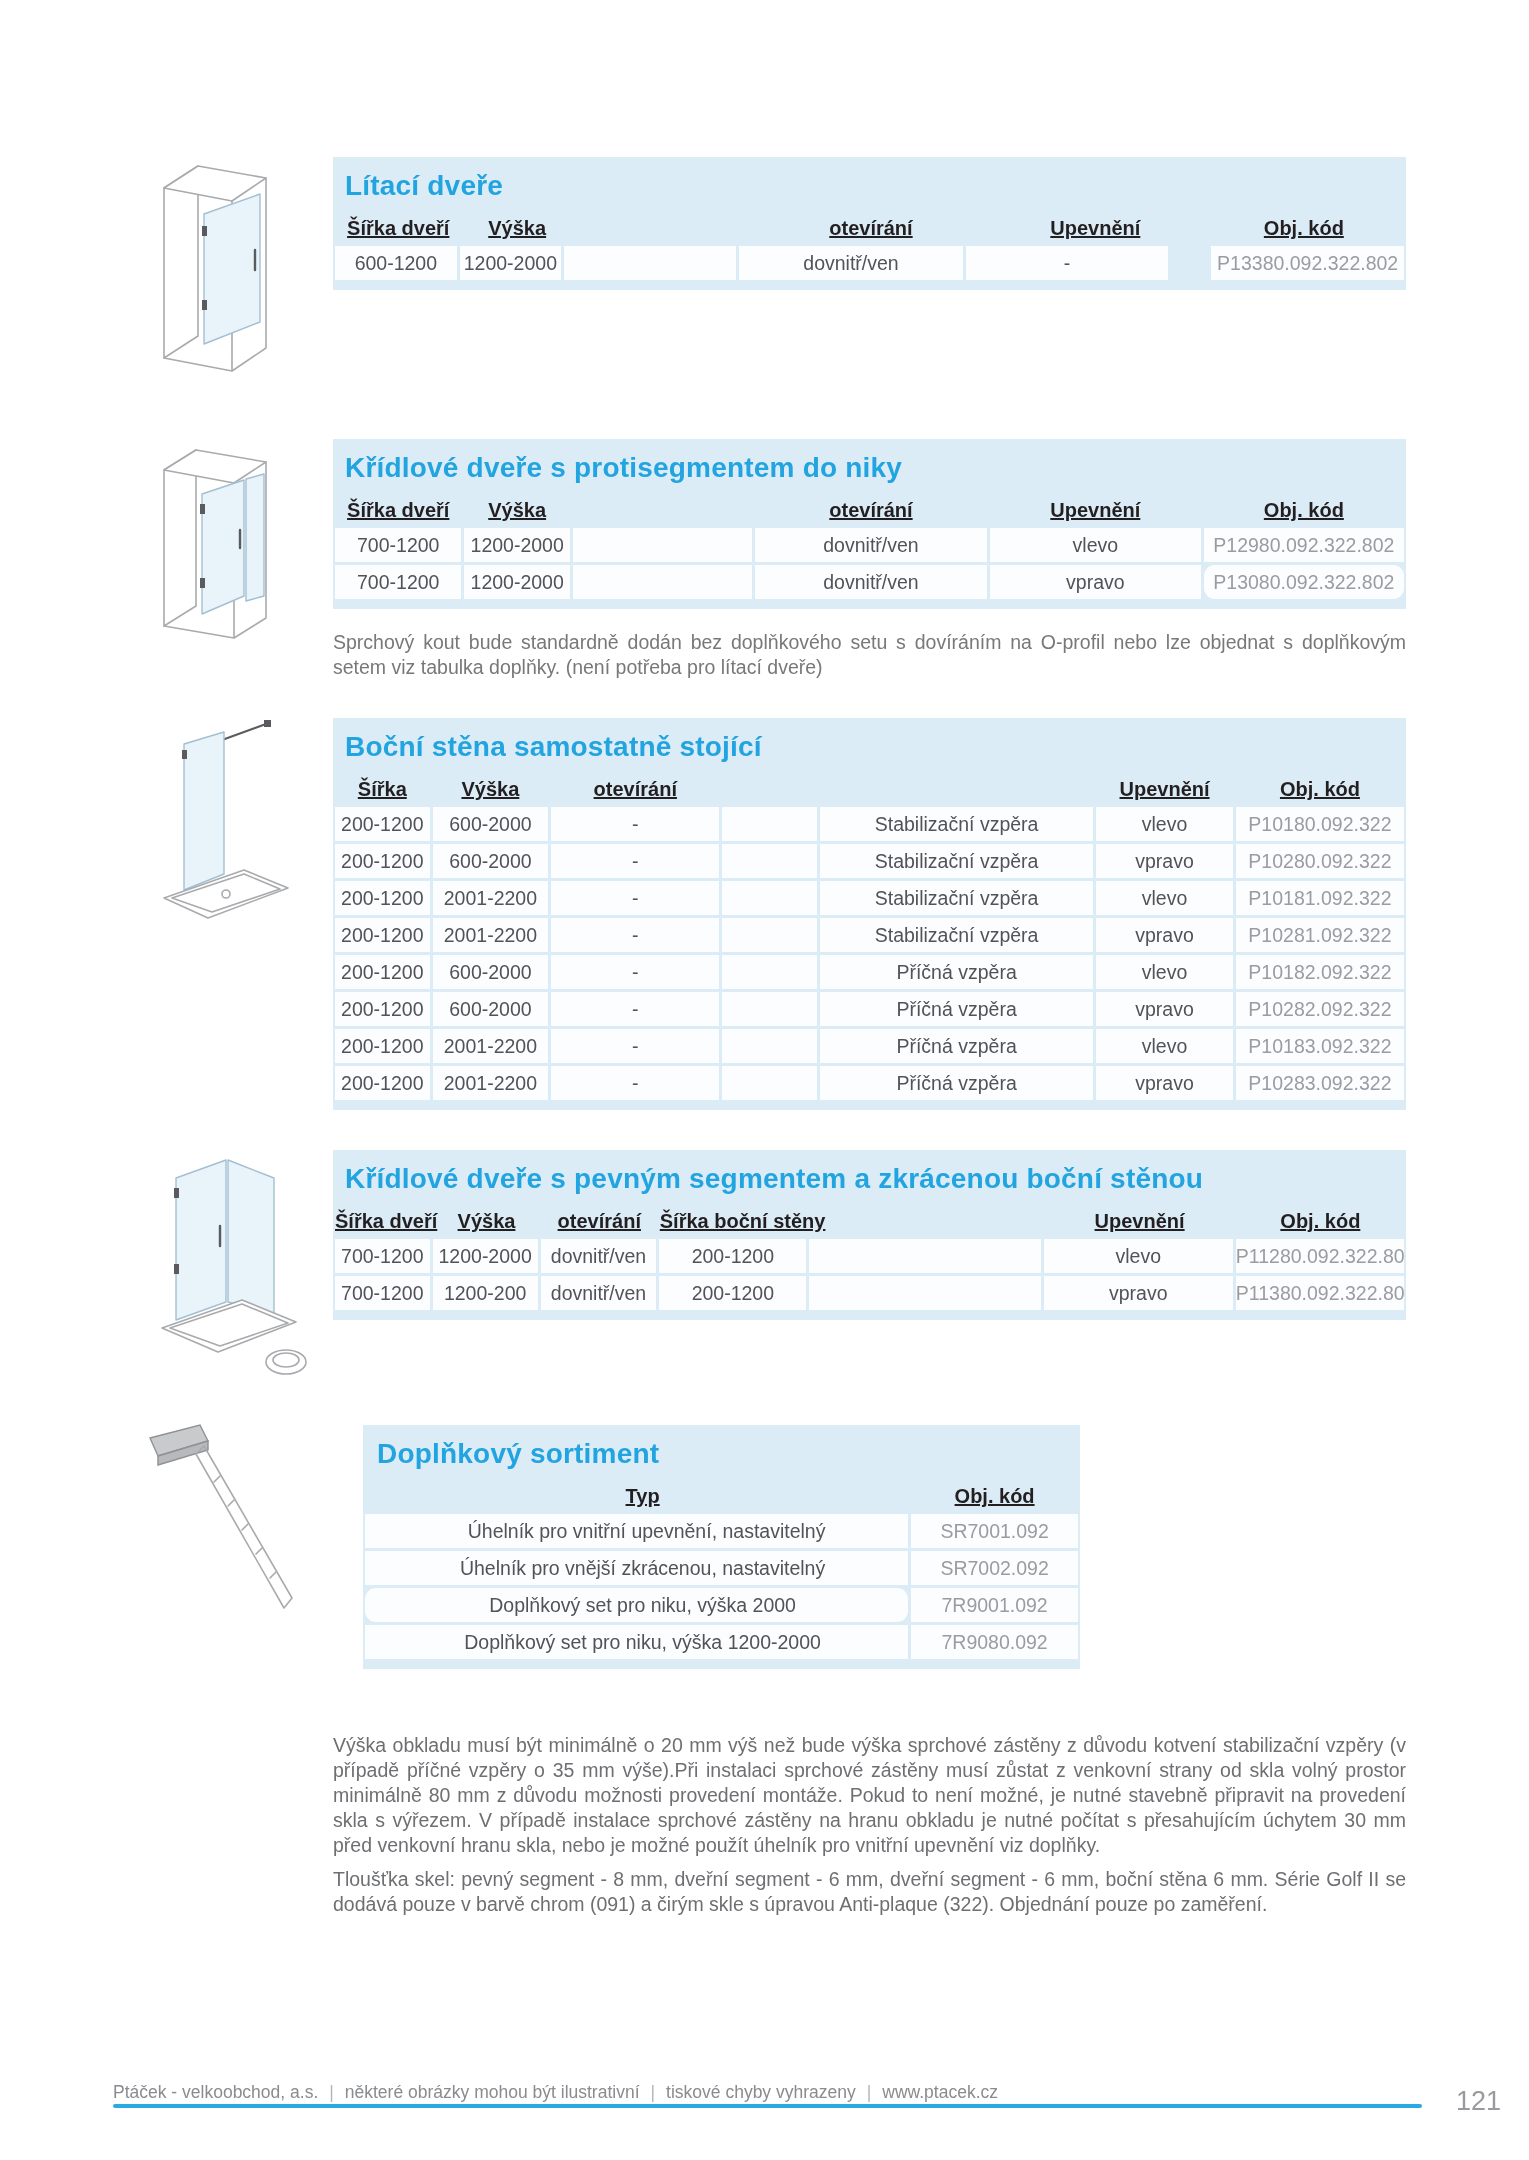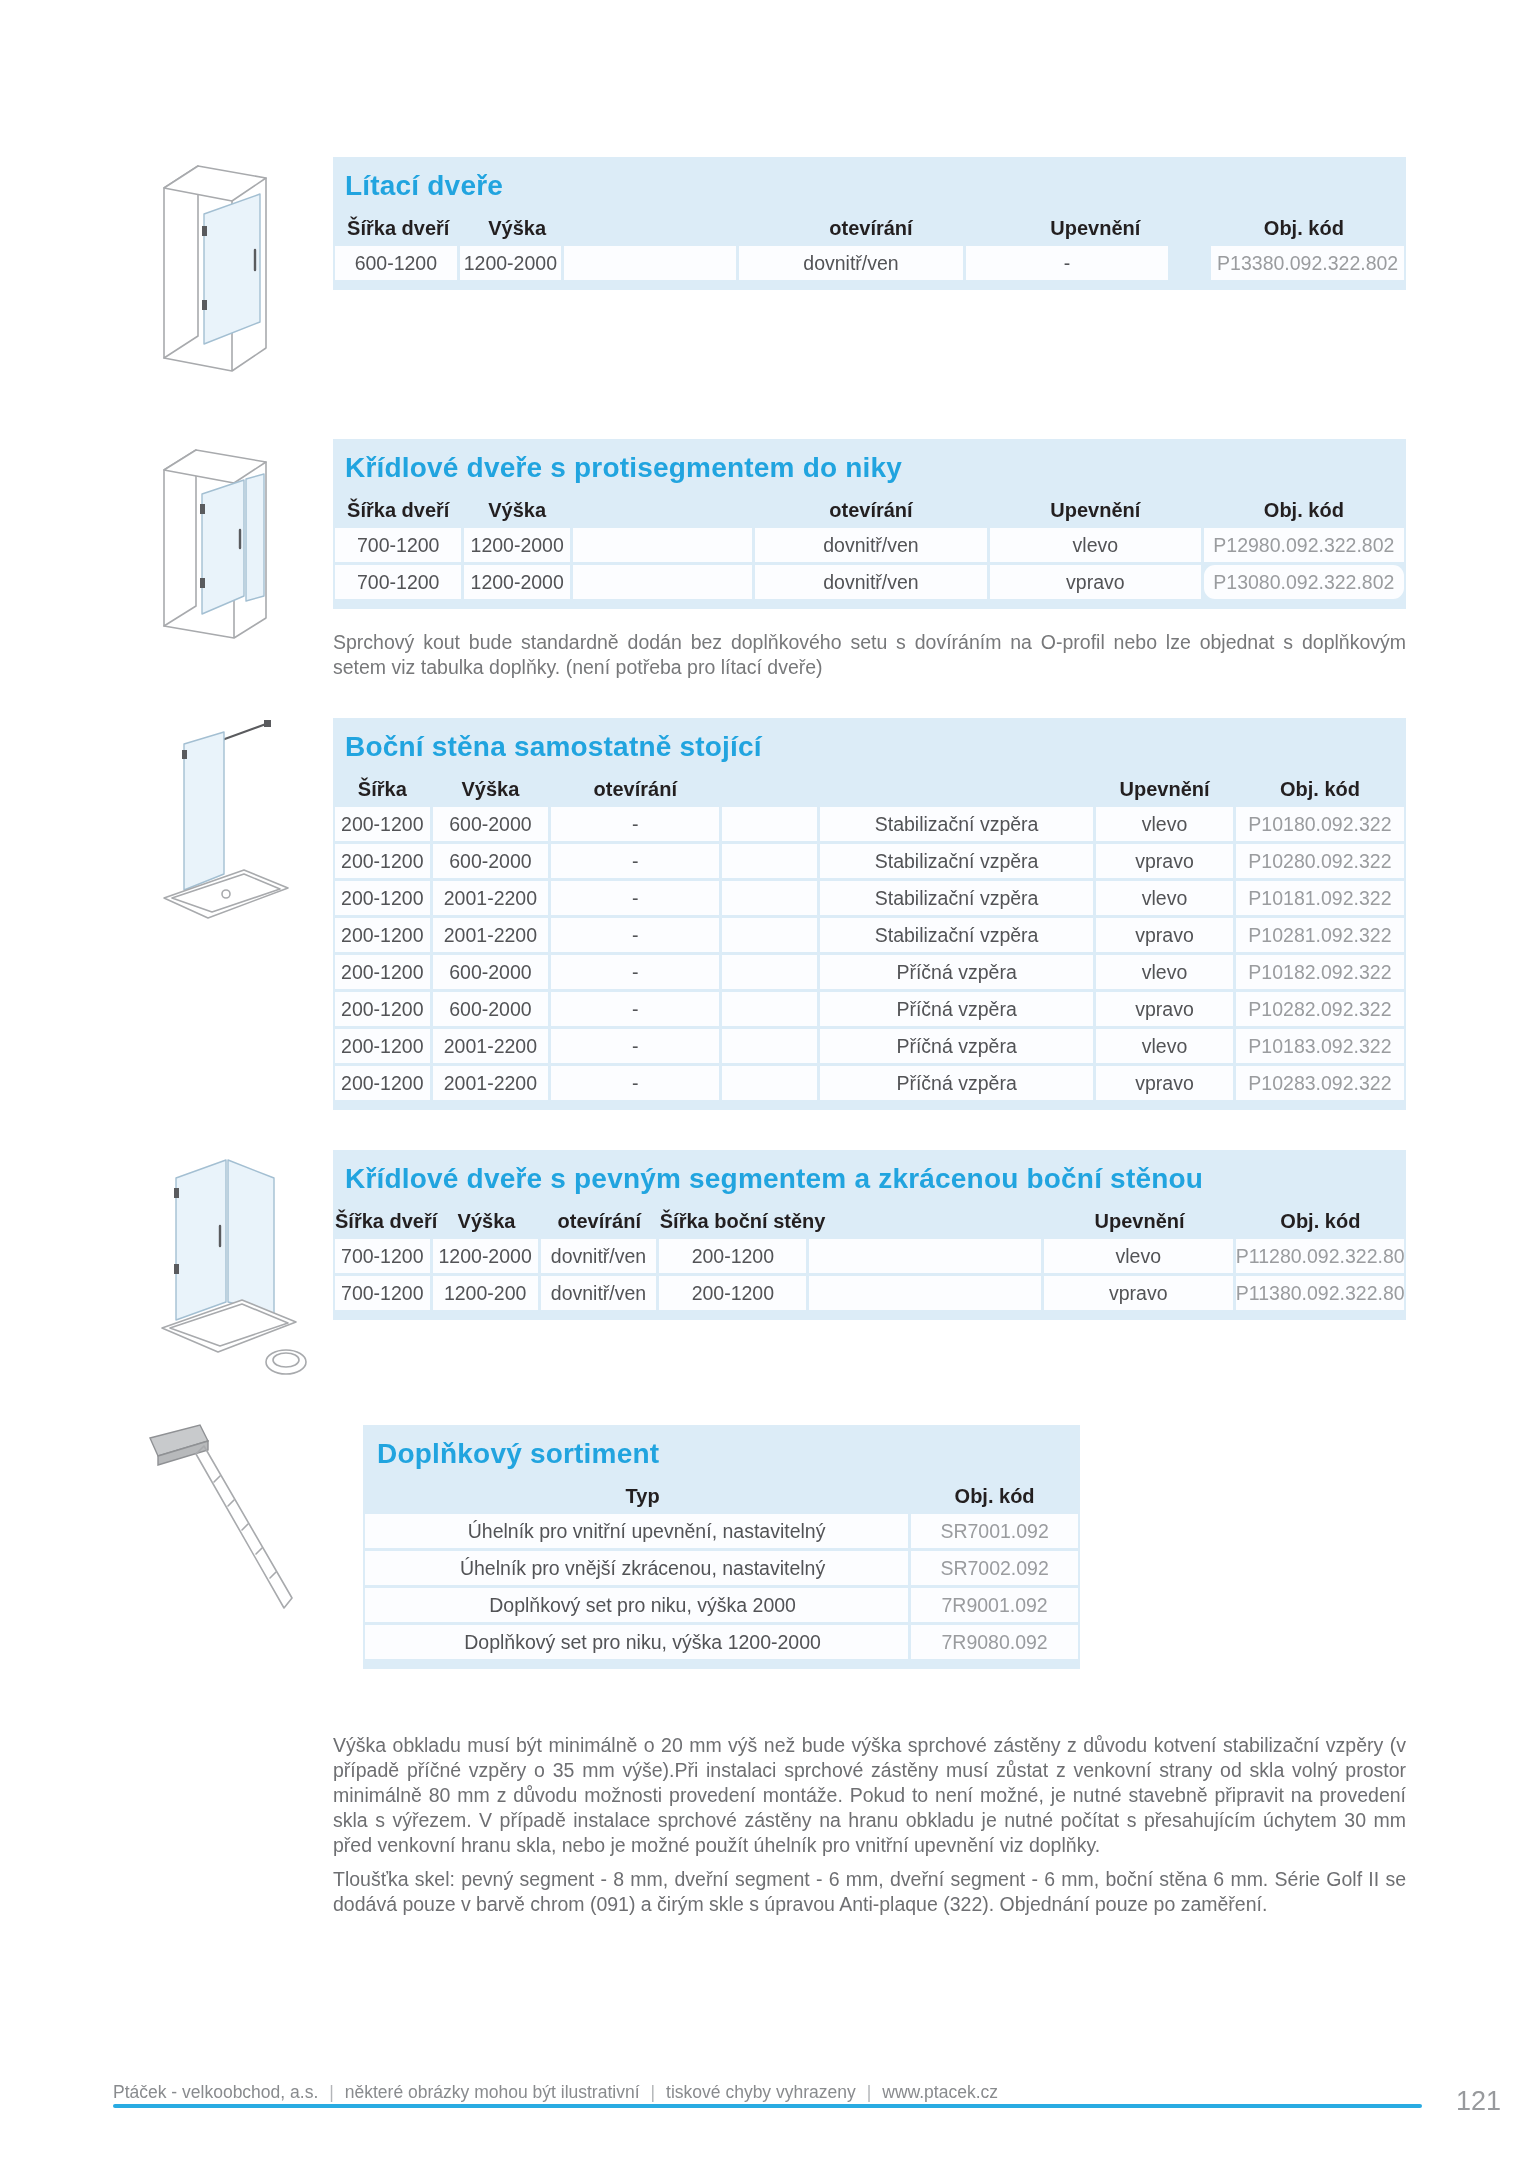--- a/index.html
+++ b/index.html
@@ -8,21 +8,21 @@
 
   
   .panel{position:absolute;left:333px;width:1073px;background:#dcecf7;
          padding:12px 0 10px 0;box-sizing:border-box;}
   .panel .ttl{font-size:28px;font-weight:bold;color:#21a4df;padding-left:12px;
               margin-bottom:10px;line-height:34px;letter-spacing:.2px;}
   .tbl{padding:0 2px;}
   .trow{display:flex;gap:3px;margin-top:3px;}
   .trow.thead{margin-top:0;}
   .hcell{font-size:20px;font-weight:bold;color:#231f20;text-align:center;
-         height:30px;line-height:30px;white-space:nowrap;overflow:visible;box-sizing:border-box;}
+         height:30px;line-height:30px;white-space:nowrap;overflow:visible;box-sizing:border-box;text-decoration:underline;}
   .cell{background:#fcfdff;height:34px;line-height:34px;font-size:19.5px;color:#525356;
         text-align:center;white-space:nowrap;overflow:hidden;box-sizing:border-box;}
   .cell.code{color:#9a9c9f;}
   .cell.left,.hcell.left{text-align:center;padding-left:12px;}
 
   
   .para{position:absolute;left:333px;width:1073px;font-size:19.5px;line-height:25px;
         color:#6e6f72;text-align:justify;}
   .note{color:#77787a;}
 
@@ -280,21 +280,21 @@
         </div>
         <div class="trow">
           <div class="cell left" style="width: 76.5%; padding-left: 20px;">Úhelník pro vnitřní upevnění, nastavitelný</div>
           <div class="cell code" style="width: 23.5%;">SR7001.092</div>
         </div>
         <div class="trow">
           <div class="cell left" style="width: 76.5%;">Úhelník pro vnější zkrácenou, nastavitelný</div>
           <div class="cell code" style="width: 23.5%;">SR7002.092</div>
         </div>
         <div class="trow">
-          <div class="cell left" style="width: 76.5%;">Doplňkový set pro niku, výška 2000</div>
+          <div class="cell left" style="width: 76.5%; border-radius: 11px;">Doplňkový set pro niku, výška 2000</div>
           <div class="cell code" style="width: 23.5%;">7R9001.092</div>
         </div>
         <div class="trow">
           <div class="cell left" style="width: 76.5%;">Doplňkový set pro niku, výška 1200-2000</div>
           <div class="cell code" style="width: 23.5%;">7R9080.092</div>
         </div>
       </div>
   </div>
 
   <div class="para" style="top:1733px">Výška obkladu musí být minimálně o 20 mm výš než bude výška sprchové zástěny z důvodu kotvení stabilizační vzpěry (v případě příčné vzpěry o 35 mm výše).Při instalaci sprchové zástěny musí zůstat z venkovní strany od skla volný prostor minimálně 80 mm z důvodu možnosti provedení montáže. Pokud to není možné, je nutné stavebně připravit na provedení skla s výřezem. V případě instalace sprchové zástěny na hranu obkladu je nutné počítat s přesahujícím úchytem 30 mm před venkovní hranu skla, nebo je možné použít úhelník pro vnitřní upevnění viz doplňky.</div>

